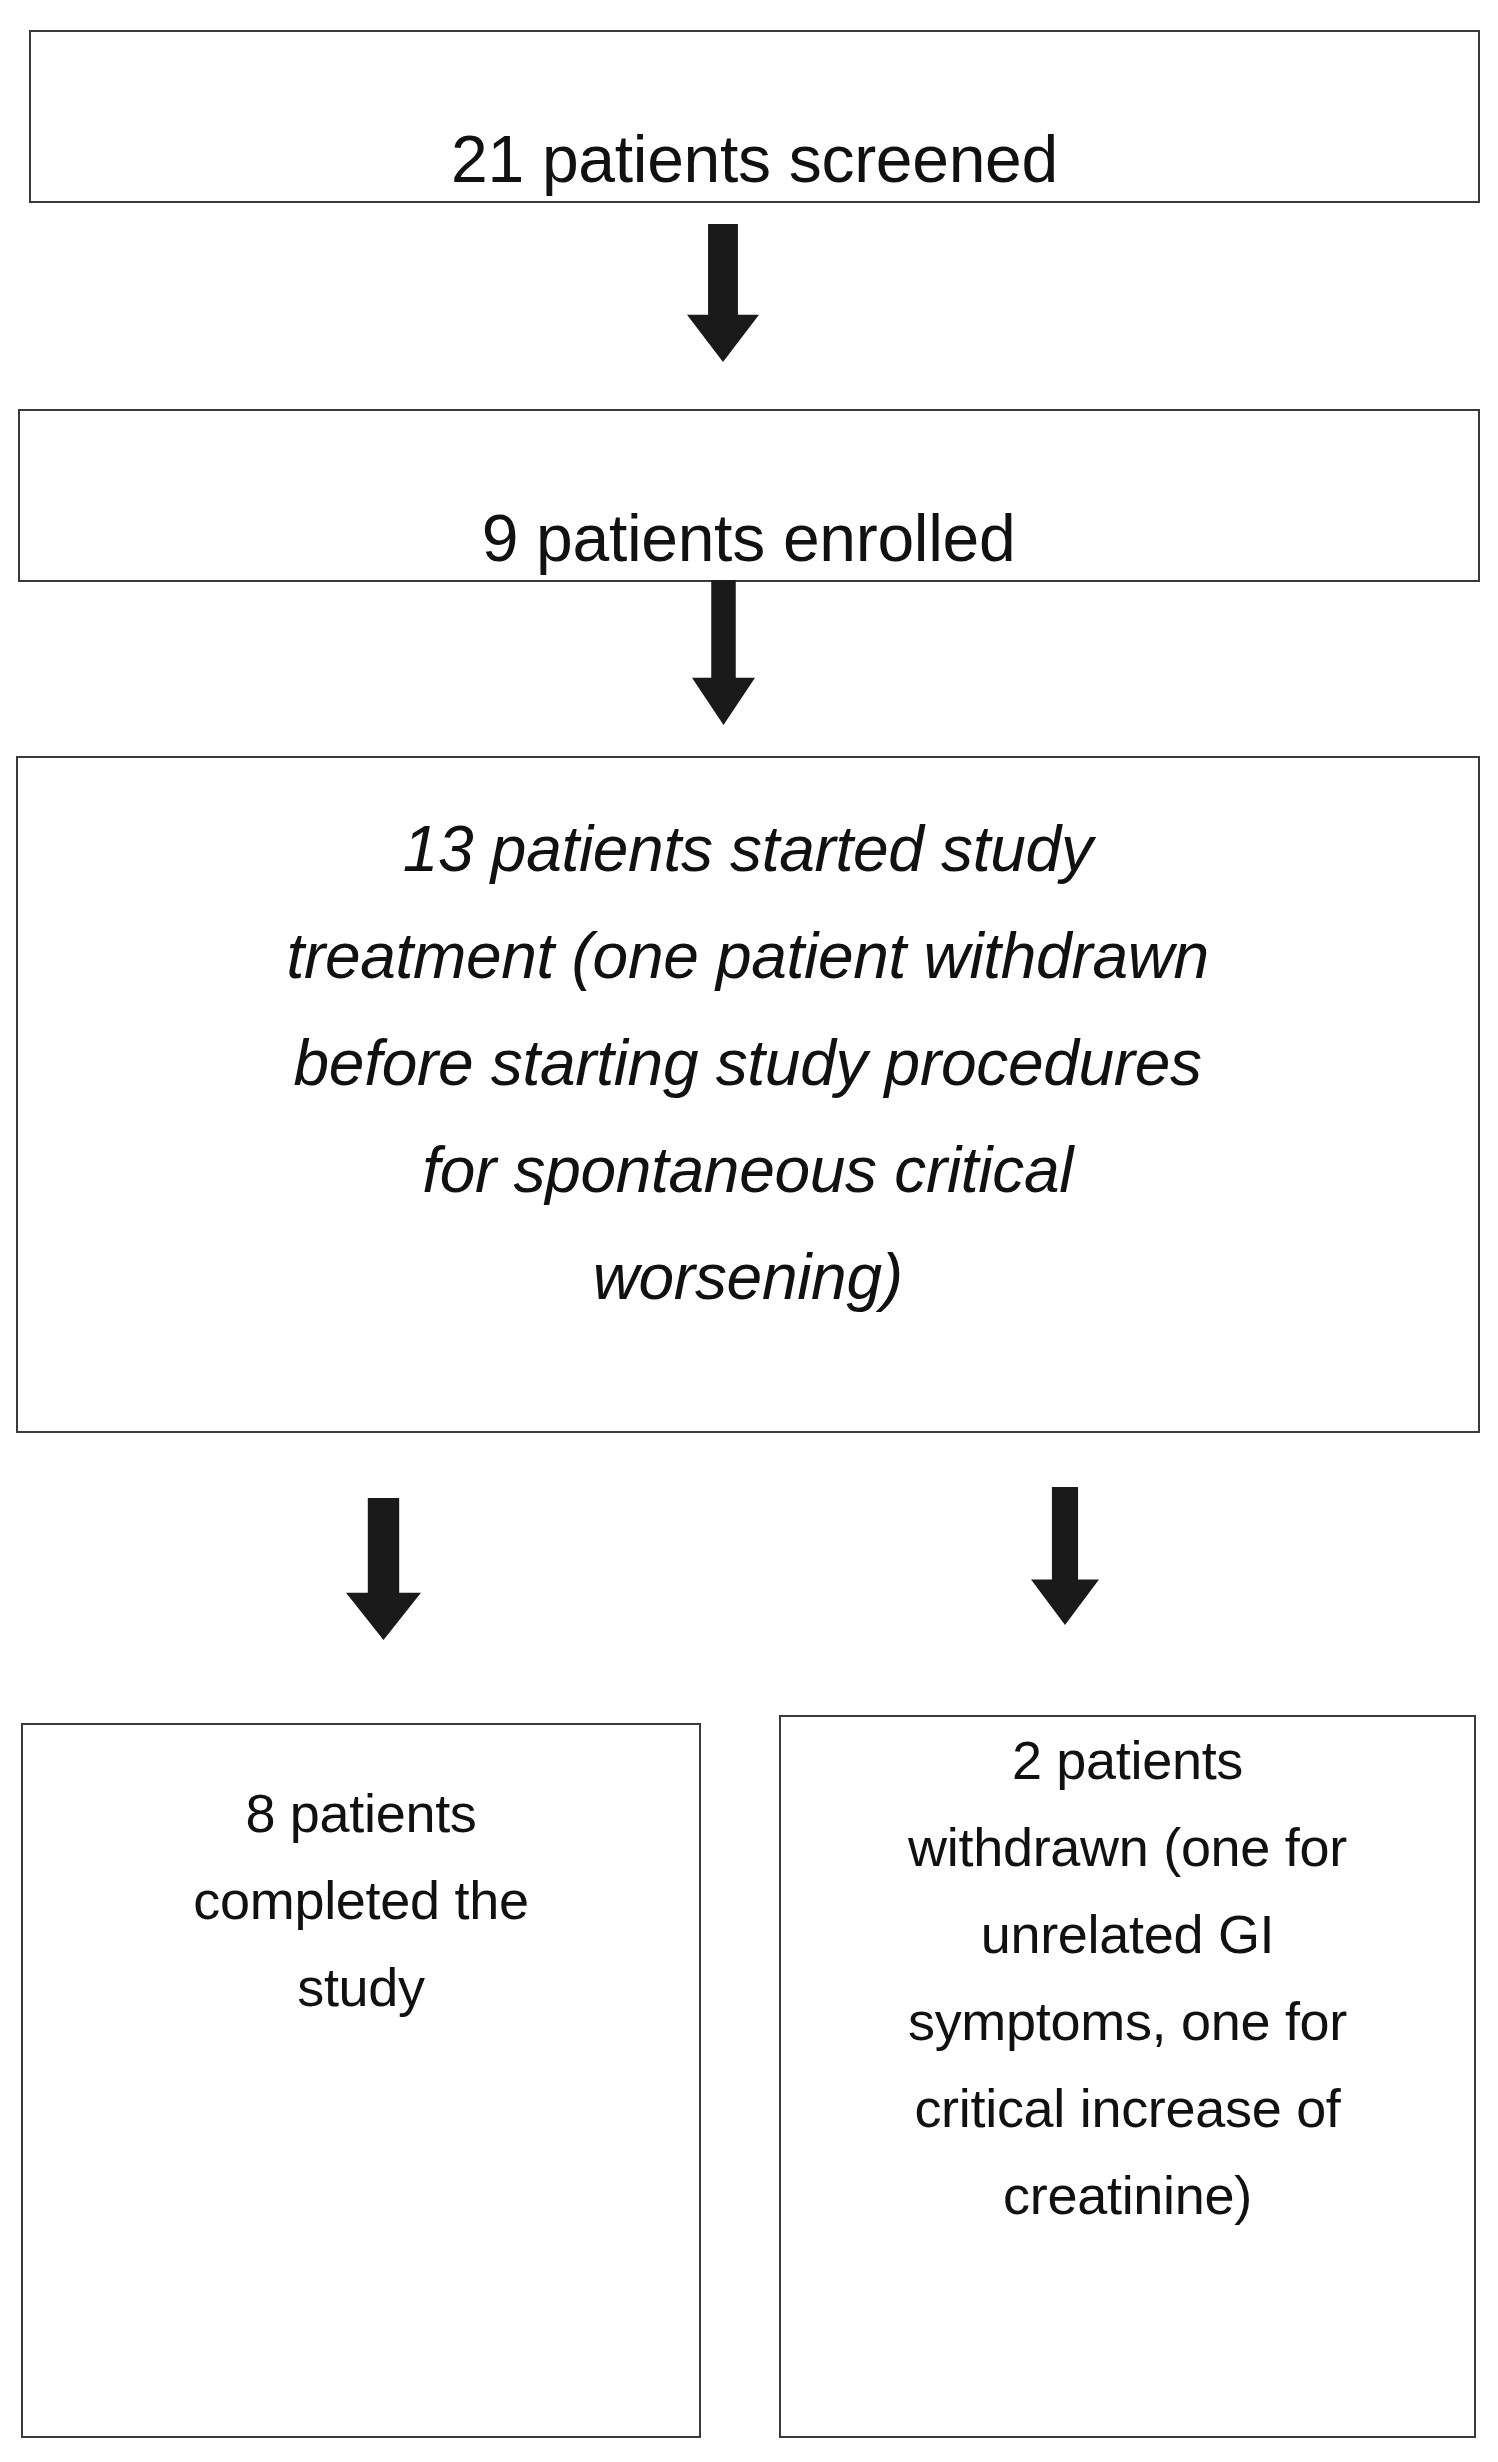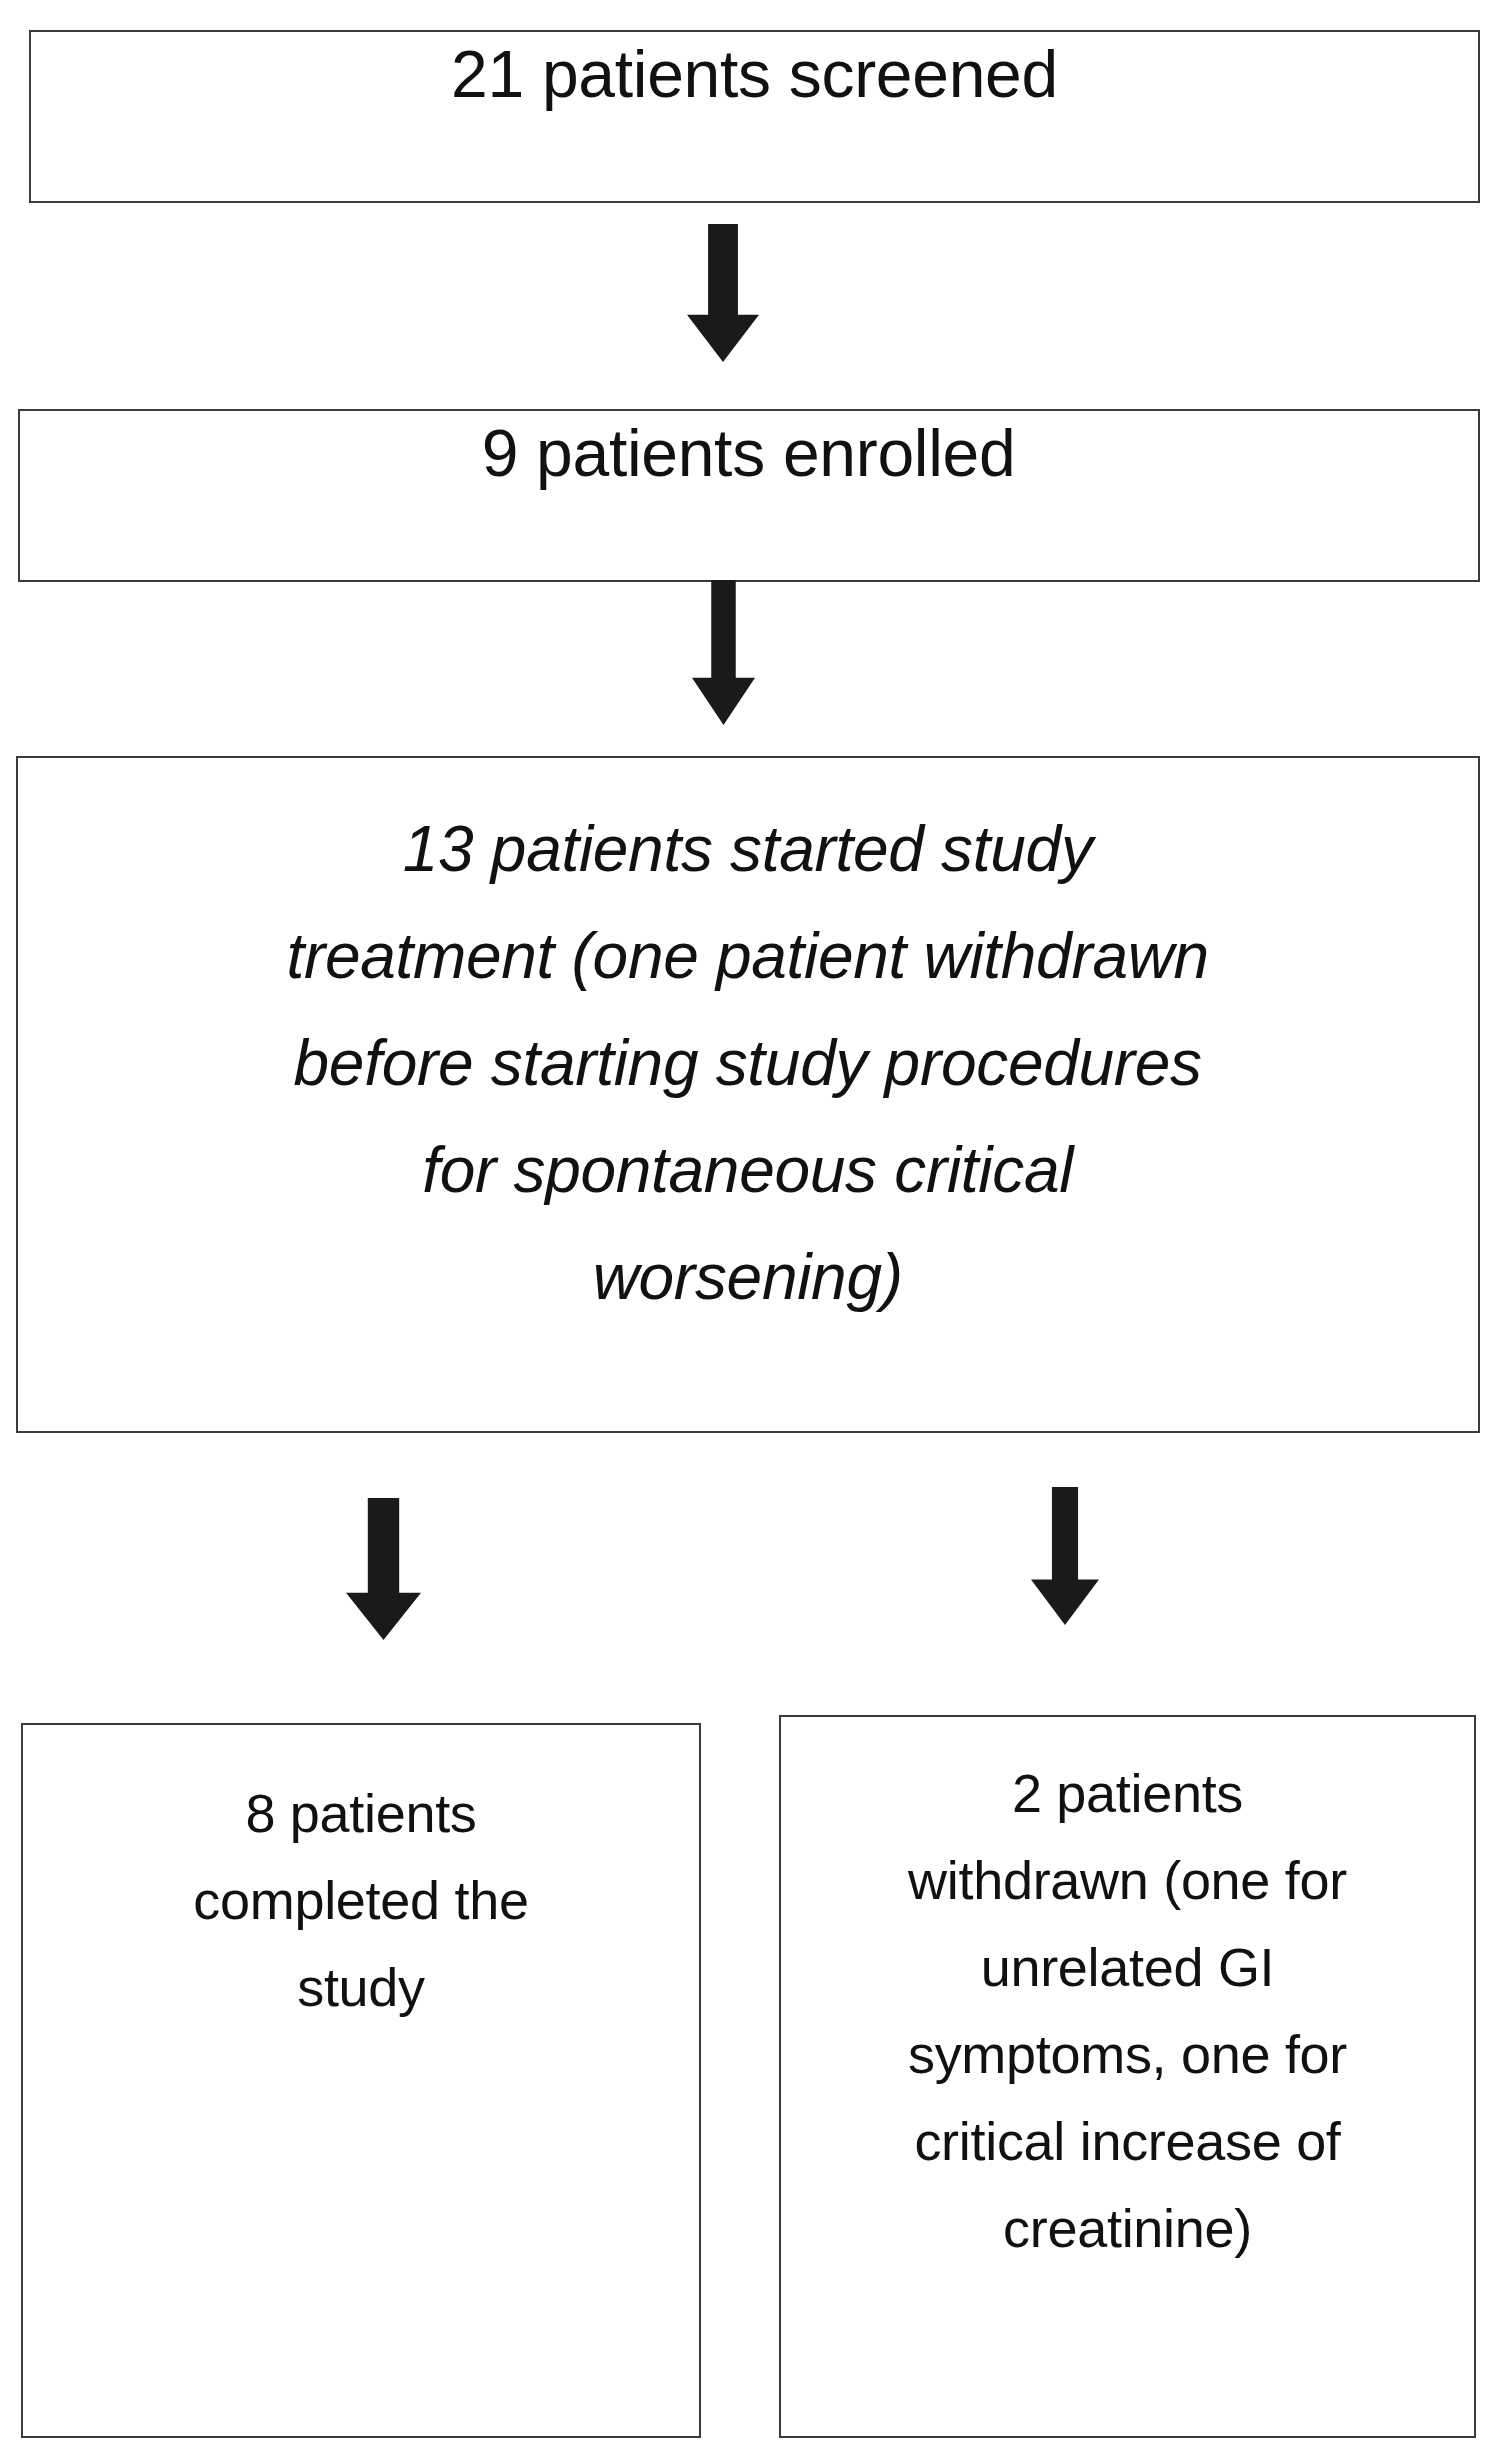--- a/index.html
+++ b/index.html
@@ -22,21 +22,21 @@
   .node-box {
     position: absolute;
     box-sizing: border-box;
     background: #ffffff;
     border: 2.6px solid #3a3a3a;
     display: flex;
     align-items: flex-start;
     justify-content: center;
   }
   .node-box.centered {
-    align-items: flex-start;
+    align-items: flex-end;
   }
 
   .node-text {
     width: 100%;
     text-align: center;
     color: #111111;
     font-weight: 400;
     white-space: pre-line;
     letter-spacing: -0.3px;
   }
@@ -91,21 +91,20 @@
 
   #box-withdrawn {
     left: 779px;
     top: 1715px;
     width: 697px;
     height: 723px;
   }
   #box-withdrawn .node-text {
     font-size: 54px;
     line-height: 87px;
-    padding-top: 33px;
   }
 
   
   .arrow {
     position: absolute;
   }
   .arrow svg {
     display: block;
     width: 100%;
     height: 100%;

